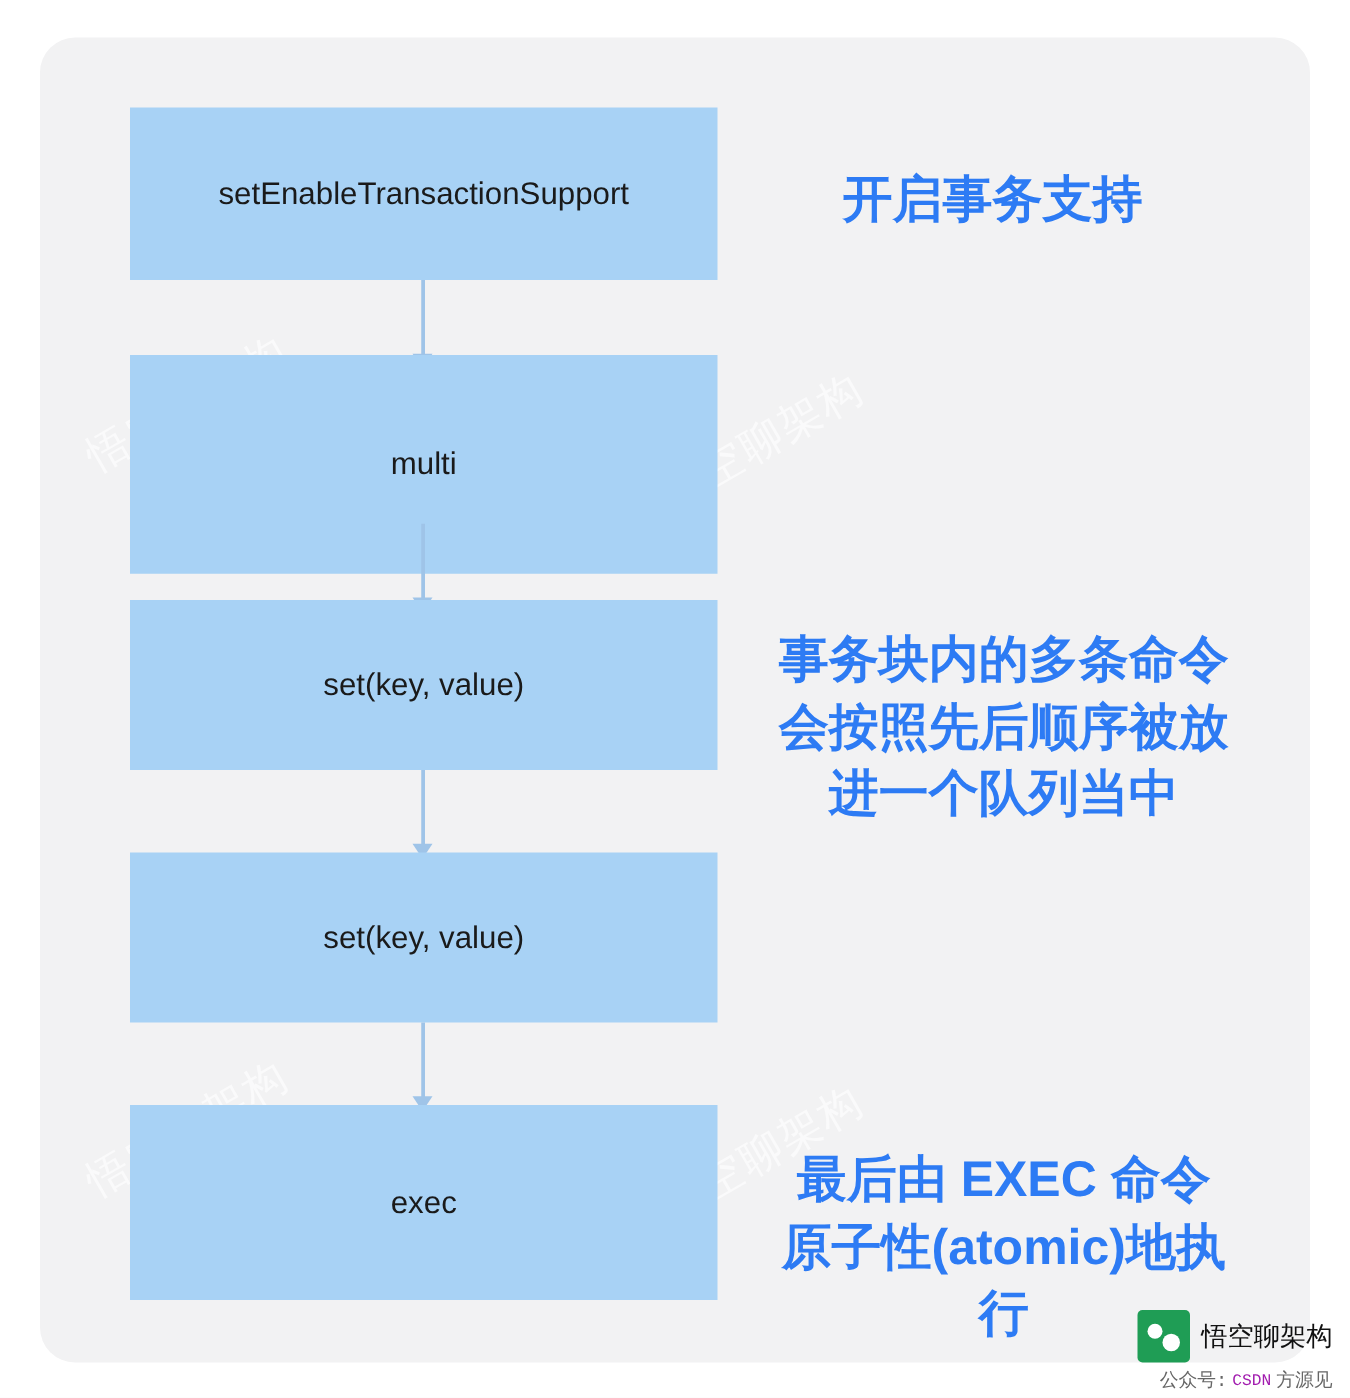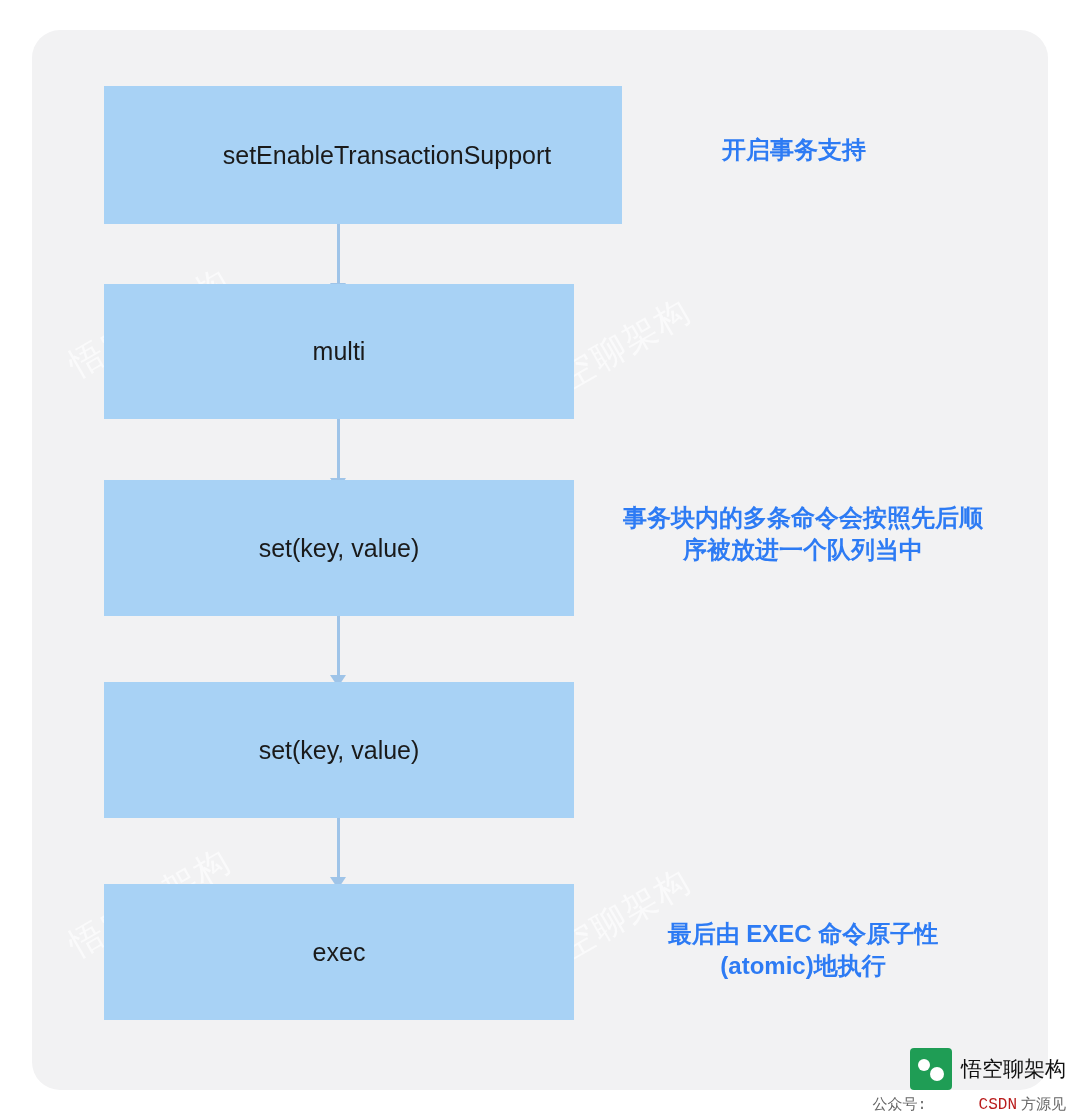--- a/index.html
+++ b/index.html
@@ -73,21 +73,21 @@
     height: 0;
     border-left: 8.5px solid transparent;
     border-right: 8.5px solid transparent;
     border-top: 12px solid #9fc4e8;
   }
 
   .note {
     position: absolute;
     color: #2d7bf4;
     font-weight: bold;
-    font-size: 24px;
+    font-size: 40px;
     line-height: 1.34;
     font-family: "Liberation Sans", sans-serif;
     text-align: center;
   }
 
   
   #footer-badge {
     position: absolute;
     right: 14px;
     bottom: 28px;
@@ -131,62 +131,61 @@
     right: 14px;
     bottom: 4px;
     font-size: 15px;
     color: #666;
     font-family: Liberation Mono, monospace;
     display: flex;
     align-items: center;
     gap: 4px;
   }
   #footer-credit .csdn {
-    color: #b91c1c;
-    font-size: 16px;
-    margin-left: 48px;
+    color: #a21caf;
+    font-size: 13px;
   }
 </style>
 </head>
 <body>
 
 <div id="canvas">
 
   <div id="card"></div>
 
   <div class="wm" style="left:60px; top:300px;">悟空聊架构</div>
   <div class="wm" style="left:60px; top:880px;">悟空聊架构</div>
   <div class="wm" style="left:520px; top:330px;">悟空聊架构</div>
   <div class="wm" style="left:520px; top:900px;">悟空聊架构</div>
 
-  <div class="flow-box" style="left:104px; top:86px; width:470px; height:138px;padding-left:48px;">
+  <div class="flow-box" style="left:104px; top:86px; width:470px; height:138px;">
     <span>setEnableTransactionSupport</span>
   </div>
 
   <div class="arrow" style="left:337px; top:224px; height:60px;"></div>
 
-  <div class="flow-box" style="left:104px; top:284px; width:470px; height:135px;">
+  <div class="flow-box" style="left:104px; top:284px; width:470px; height:175px;">
     <span>multi</span>
   </div>
 
   <div class="arrow" style="left:337px; top:419px; height:60px;"></div>
 
   <div class="flow-box" style="left:104px; top:480px; width:470px; height:136px;">
     <span>set(key, value)</span>
   </div>
 
   <div class="arrow" style="left:337px; top:616px; height:60px;"></div>
 
   <div class="flow-box" style="left:104px; top:682px; width:470px; height:136px;">
     <span>set(key, value)</span>
   </div>
 
   <div class="arrow" style="left:337px; top:818px; height:60px;"></div>
 
-  <div class="flow-box" style="left:104px; top:884px; width:470px; height:136px;">
+  <div class="flow-box" style="left:104px; top:884px; width:470px; height:156px;">
     <span>exec</span>
   </div>
 
   <div class="note" style="left:614px; top:134px; width:360px;">开启事务支持</div>
 
 
   <div class="note" style="left:622px; top:918px; width:362px;">最后由 EXEC 命令原子性(atomic)地执行</div>
 
   <div class="note" style="left:614px; top:502px; width:378px;">事务块内的多条命令会按照先后顺序被放进一个队列当中</div>
 

